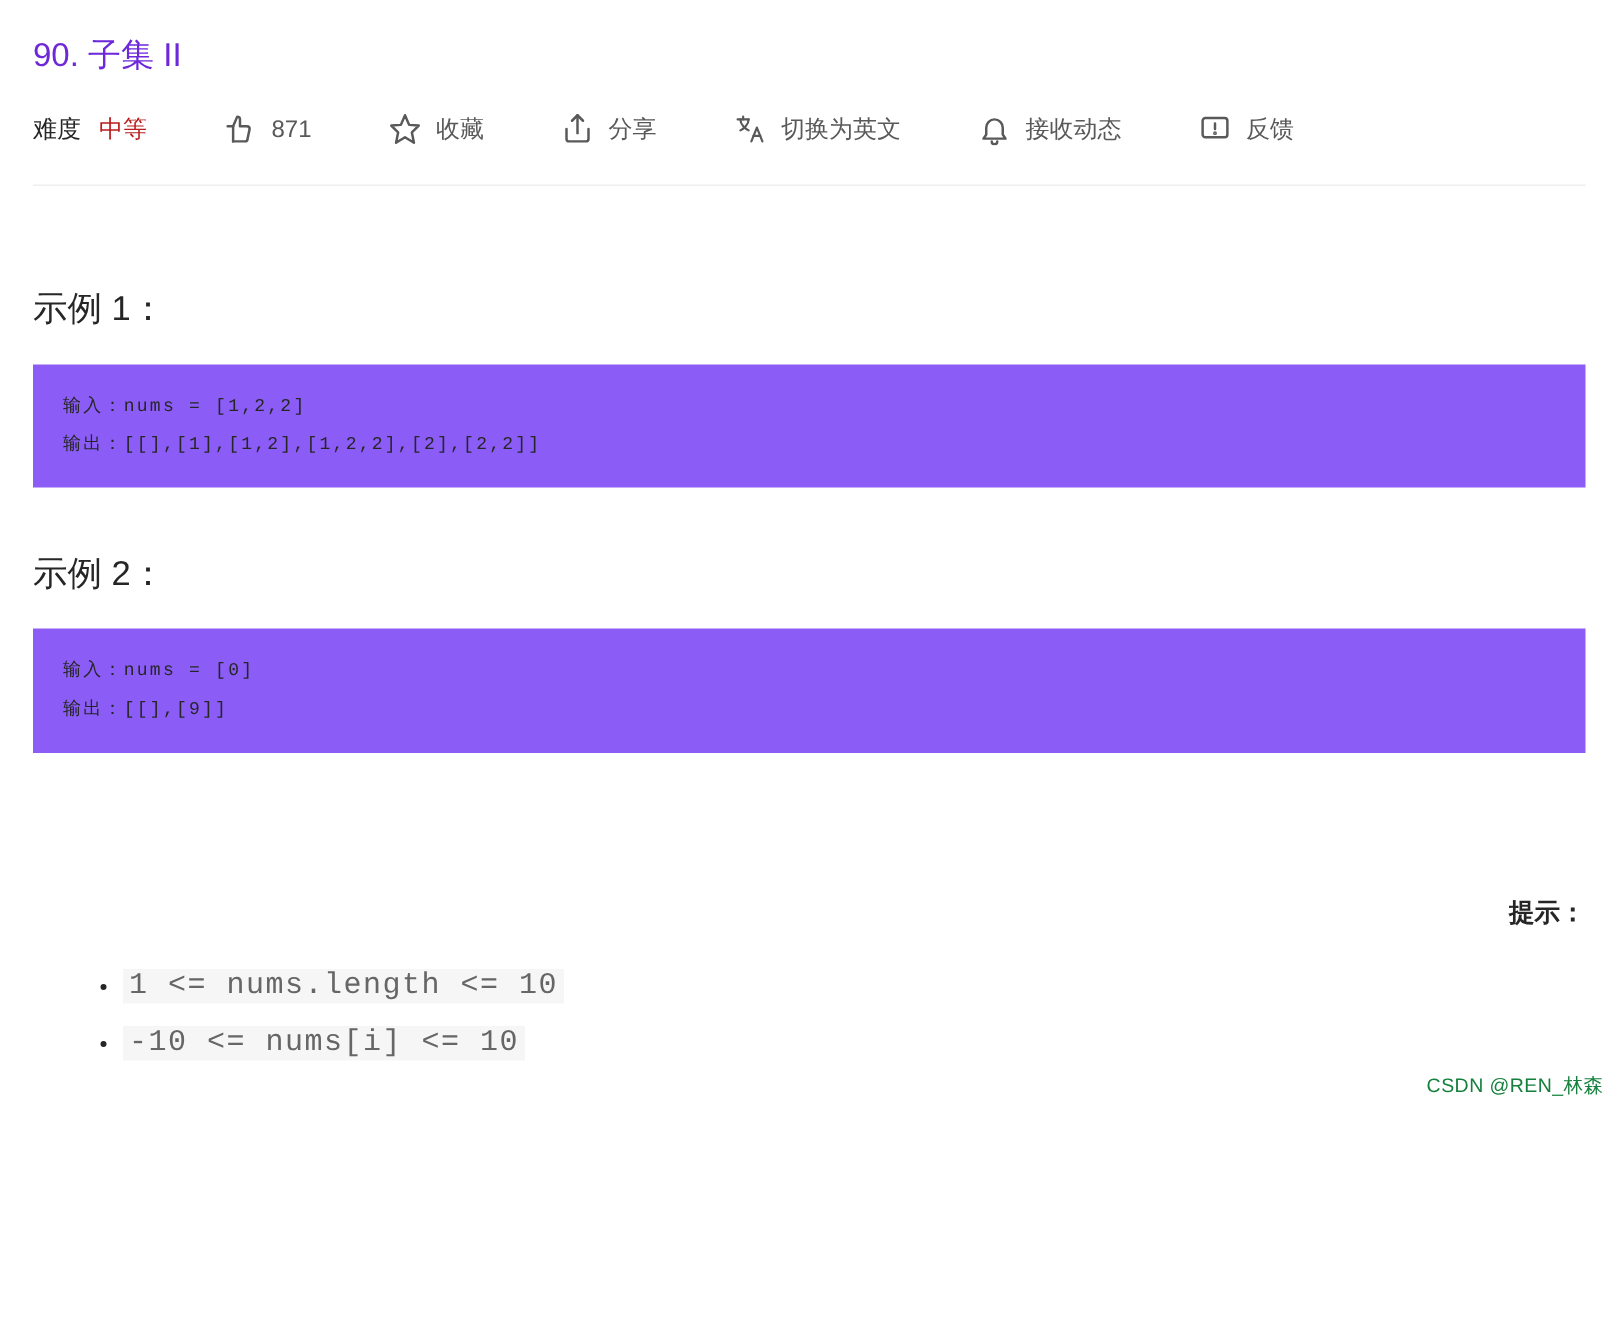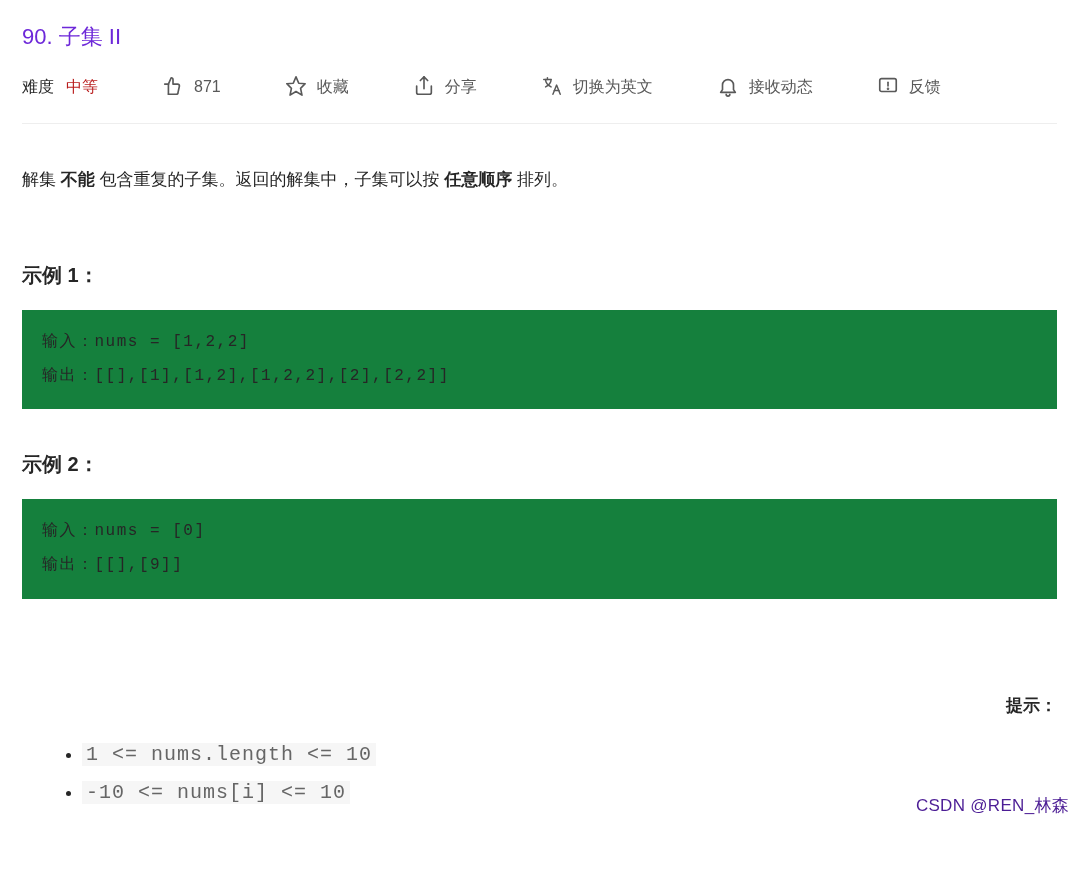--- a/index.html
+++ b/index.html
@@ -15,24 +15,24 @@
   }
   .title {
     font-size: 22px;
     font-weight: 500;
     color: #6d28d9;
     margin-bottom: 22px;
   }
   .meta-row {
     display: flex;
     align-items: center;
-    gap: 64px;
+    gap: 51px;
     padding-bottom: 24px;
     border-bottom: 1px solid #eee;
-    margin-bottom: 40px;
+    margin-bottom: 24px;
   }
   .meta-item {
     display: inline-flex;
     align-items: flex-start;
     gap: 10px;
     color: #595959;
     font-size: 16px;
     cursor: pointer;
   }
   .meta-item .icon svg { display: block; }
@@ -48,30 +48,30 @@
   .code-chip {
     background: #f7f7f7;
     border: 1px solid #eee;
     border-radius: 4px;
     padding: 1px 7px;
     font-family: "SFMono-Regular", Consolas, "Liberation Mono", Menlo, monospace;
     font-size: 15px;
     color: #555;
   }
   .example-heading {
-    font-size: 20px;
-    font-weight: 700;
+    font-size: 23px;
+    font-weight: 400;
     margin: 64px 0 20px 0;
   }
   .example-heading.following { margin-top: 40px; }
   .example-block {
-    background: #15803d;
+    background: #8b5cf6;
     padding: 16px 20px;
     font-family: "SFMono-Regular", Consolas, "Liberation Mono", Menlo, monospace;
-    font-size: 16px;
+    font-size: 12px;
     line-height: 2.1;
     letter-spacing: 1.5px;
     color: #262626;
     white-space: pre-wrap;
   }
   .hints-heading {
     font-size: 17px;
     font-weight: 700;
     margin: 94px 0 18px 0;
     text-align: right;
@@ -89,23 +89,23 @@
     background: #f6f6f6;
     padding: 0 4px;
     font-family: "SFMono-Regular", Consolas, "Liberation Mono", Menlo, monospace;
     font-size: 20px;
     letter-spacing: 1px;
     color: #666;
   }
   .watermark {
     position: absolute;
     right: 10px;
-    bottom: 18px;
-    font-size: 17px;
-    color: #4c1d95;
+    bottom: 6px;
+    font-size: 13px;
+    color: #15803d;
     letter-spacing: 0.3px;
   }
 </style>
 </head>
 <body>
 
 <div class="title">90. 子集 II</div>
 
 <div class="meta-row">
   <span class="difficulty-group">
@@ -173,23 +173,20 @@
           <rect x="3" y="4" width="18" height="14" rx="2"></rect>
           <line x1="12" y1="8" x2="12" y2="12"></line>
           <circle cx="12" cy="15" r="0.5" fill="#595959"></circle>
         </svg>
     </span>
     <span>反馈</span>
   </span>
 </div>
 
 <div class="desc">
-  <p>
-    <span>解集 </span><strong>不能</strong><span> 包含重复的子集。返回的解集中，子集可以按 </span><strong>任意顺序</strong><span> 排列。</span>
-  </p>
 </div>
 
 <div class="example-heading">示例 1：</div>
 <div class="example-block"><span>输入：nums = [1,2,2]</span>
 <span>输出：[[],[1],[1,2],[1,2,2],[2],[2,2]]</span></div>
 
 <div class="example-heading following">示例 2：</div>
 <div class="example-block"><span>输入：nums = [0]</span>
 <span>输出：[[],[9]]</span></div>
 

